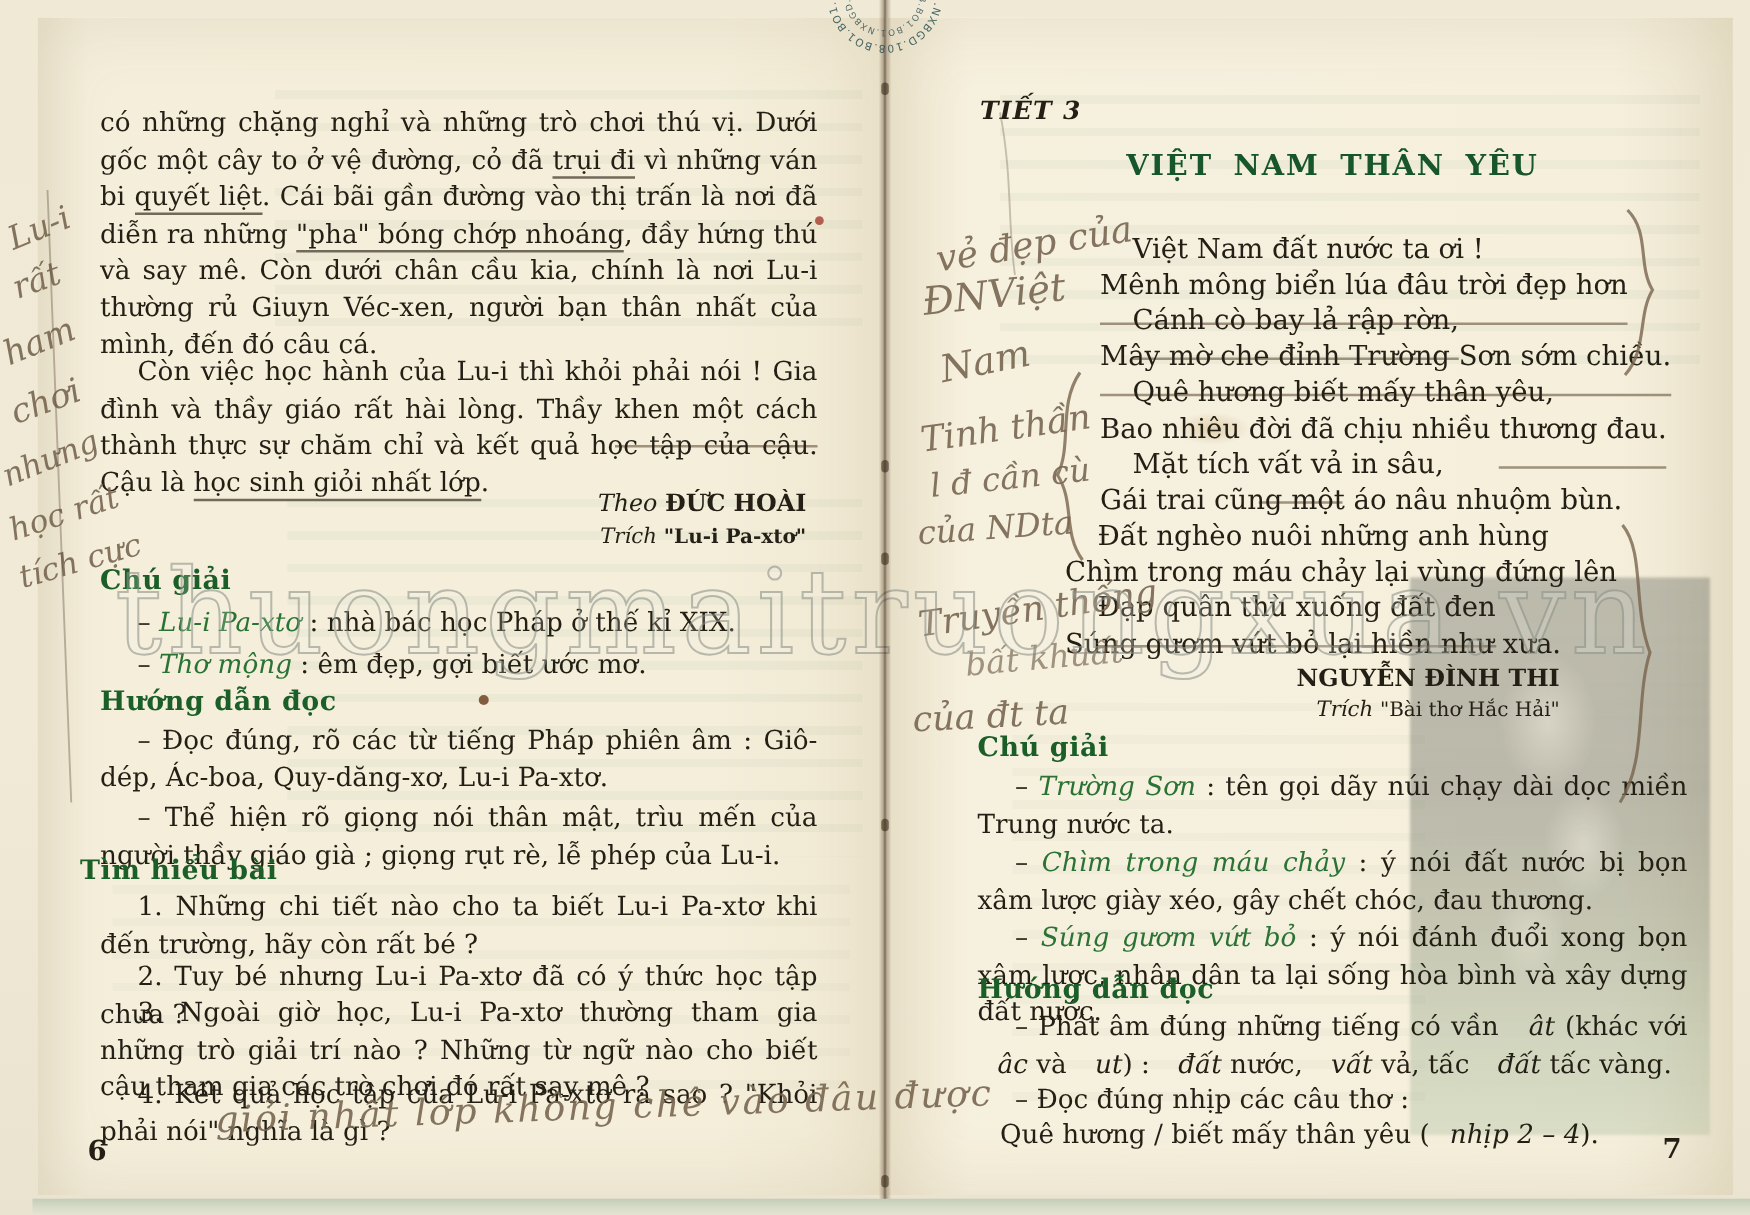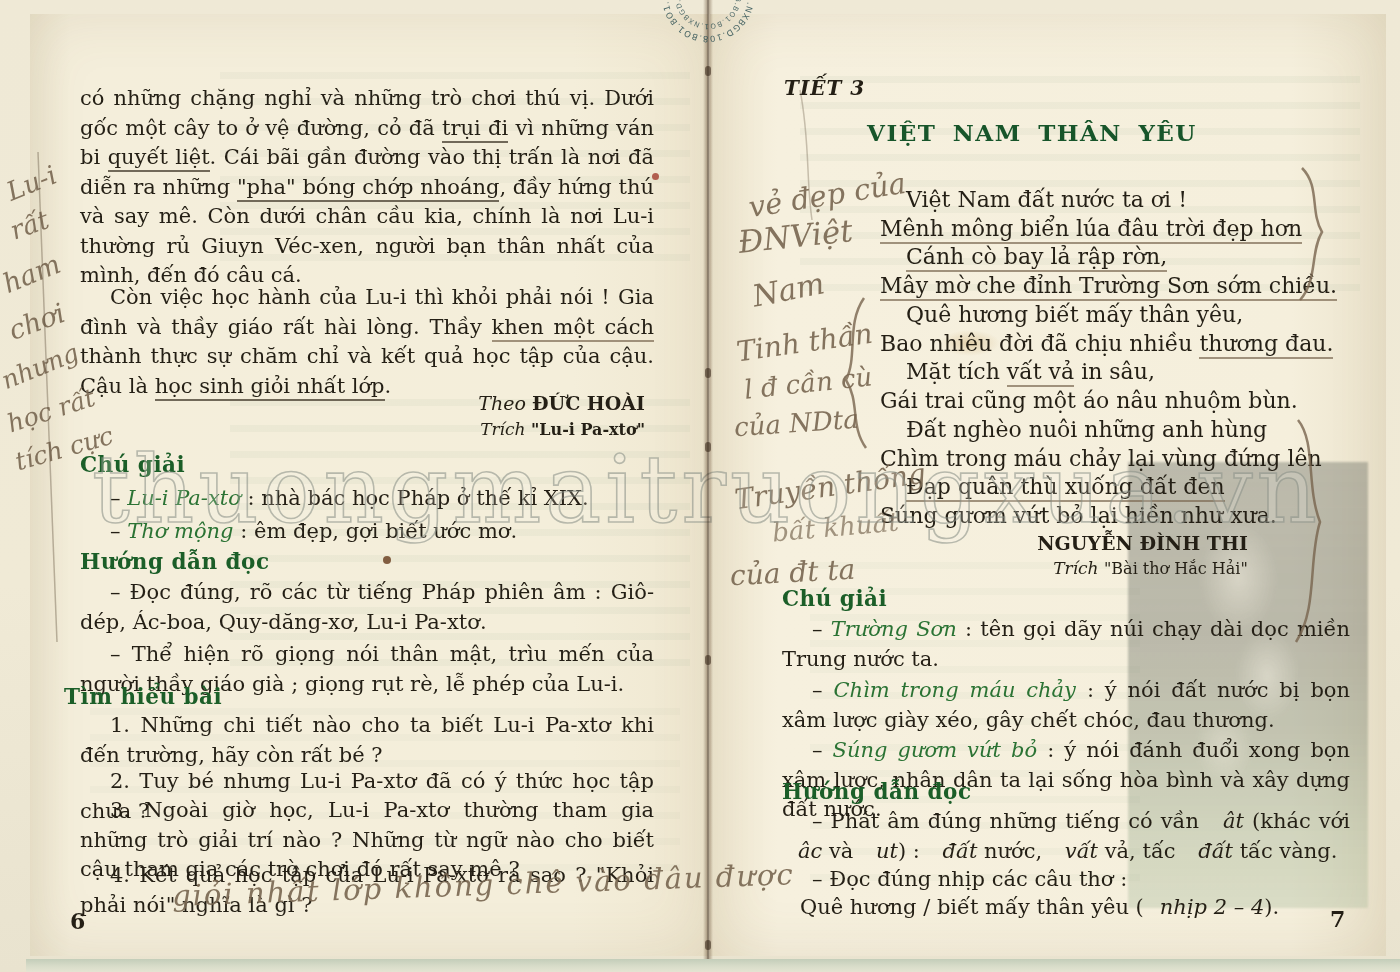--- a/index.html
+++ b/index.html
@@ -11,21 +11,21 @@
   .spine{position:absolute;left:703px;top:0;width:10px;height:972px;background:linear-gradient(90deg,rgba(90,65,40,0) 0%,rgba(90,65,40,.35) 35%,rgba(45,28,14,.6) 50%,rgba(90,65,40,.35) 65%,rgba(90,65,40,0) 100%);}
   .stitch{position:absolute;left:705px;width:6px;height:10px;background:rgba(50,32,18,.55);border-radius:3px;}
   .bottom-edge{position:absolute;left:26px;right:0;bottom:0;height:13px;background:linear-gradient(180deg,#c3cdb9 0%,#d8dcc9 55%,#e4e4d2 100%);}
 
   
   .txt{position:absolute;color:#241f15;}
   .para{font-size:21px;line-height:29.5px;text-align:justify;}
   .ind{text-indent:30px;}
   .ghead{color:#1b5e28;font-weight:bold;font-size:21.5px;letter-spacing:.5px;}
   .r.u{border-bottom:2px solid rgba(70,60,46,.75);padding-bottom:1px;}
-  .r.pu{border-bottom:2px solid rgba(124,105,82,.7);padding-bottom:1px;}
+  .r.pu{border-bottom:2px solid rgba(124,105,82,.7);padding-bottom:17px;}
   .r.i{font-style:italic;margin-left:16px;}
   .r.b{font-weight:bold;}
   .r.gi{color:#2b7334;font-style:italic;}
   .poem-line{font-size:22px;line-height:28.6px;white-space:nowrap;}
   .poem-line.ind2{padding-left:26px;}
   .title{color:#17552a;font-weight:bold;font-size:23px;letter-spacing:1.5px;word-spacing:7px;text-align:center;}
   .lesson{font-style:italic;font-weight:bold;font-size:20px;letter-spacing:1px;text-align:center;}
   .pagenum{font-size:22px;font-weight:bold;}
 
   
@@ -90,35 +90,35 @@
 
   <div class="txt ghead" style="left:64px;top:684px;">Tìm hiểu bài</div>
   <div class="txt para ind" style="left:80px;top:711px;width:574px;">1. Những chi tiết nào cho ta biết Lu-i Pa-xtơ khi đến trường, hãy còn rất bé ?</div>
   <div class="txt para ind" style="left:80px;top:767px;width:574px;">2. Tuy bé nhưng Lu-i Pa-xtơ đã có ý thức học tập chưa ?</div>
   <div class="txt para ind" style="left:80px;top:796px;width:574px;">3. Ngoài giờ học, Lu-i Pa-xtơ thường tham gia những trò giải trí nào ? Những từ ngữ nào cho biết cậu tham gia các trò chơi đó rất say mê ?</div>
   <div class="txt para ind" style="left:80px;top:861px;width:574px;">4. Kết quả học tập của Lu-i Pa-xtơ ra sao ? "Khỏi phải nói" nghĩa là gì ?</div>
 
   <div class="txt pagenum" style="left:70px;top:908px;">6</div>
 
   <div class="txt lesson" style="left:784px;top:76px;">TIẾT 3</div>
-  <div class="txt title" style="left:748px;top:119px;width:568px;">VIỆT NAM THÂN YÊU</div>
+  <div class="txt title" style="left:782px;top:119px;width:568px;">VIỆT NAM THÂN YÊU</div>
 
   <div class="txt" style="left:880px;top:186px;">
     <div class="poem-line ind2"><span class="r ">Việt Nam đất nước ta ơi !</span></div>
     <div class="poem-line"><span class="r pu">Mênh mông biển lúa đâu trời đẹp hơn</span></div>
     <div class="poem-line ind2"><span class="r pu">Cánh cò bay lả rập rờn,</span></div>
     <div class="poem-line"><span class="r pu">Mây mờ che đỉnh Trường Sơn sớm chiều.</span></div>
   </div>
   <div class="txt" style="left:880px;top:301px;">
     <div class="poem-line ind2"><span class="r ">Quê hương biết mấy thân yêu,</span></div>
     <div class="poem-line"><span class="r ">Bao nhiêu đời đã chịu nhiều </span><span class="r pu">thương đau.</span></div>
     <div class="poem-line ind2"><span class="r ">Mặt tích </span><span class="r pu">vất vả</span><span class="r "> in sâu,</span></div>
     <div class="poem-line"><span class="r ">Gái trai cũng một áo nâu nhuộm bùn.</span></div>
   </div>
-  <div class="txt" style="left:880px;top:416px;">
+  <div class="txt" style="left:852px;top:416px;">
     <div class="poem-line ind2"><span class="r ">Đất nghèo nuôi những anh hùng</span></div>
     <div class="poem-line"><span class="r ">Chìm trong máu chảy lại vùng đứng lên</span></div>
     <div class="poem-line ind2"><span class="r pu">Đạp quân thù xuống đất đen</span></div>
     <div class="poem-line"><span class="r ">Súng gươm vứt bỏ lại hiền như xưa.</span></div>
   </div>
 
   <div class="txt" style="left:955px;top:532px;width:375px;text-align:center;font-size:19px;">
     <span class="r b">NGUYỄN ĐÌNH THI</span>
   </div>
   <div class="txt" style="left:955px;top:558px;width:375px;text-align:center;font-size:17px;">

